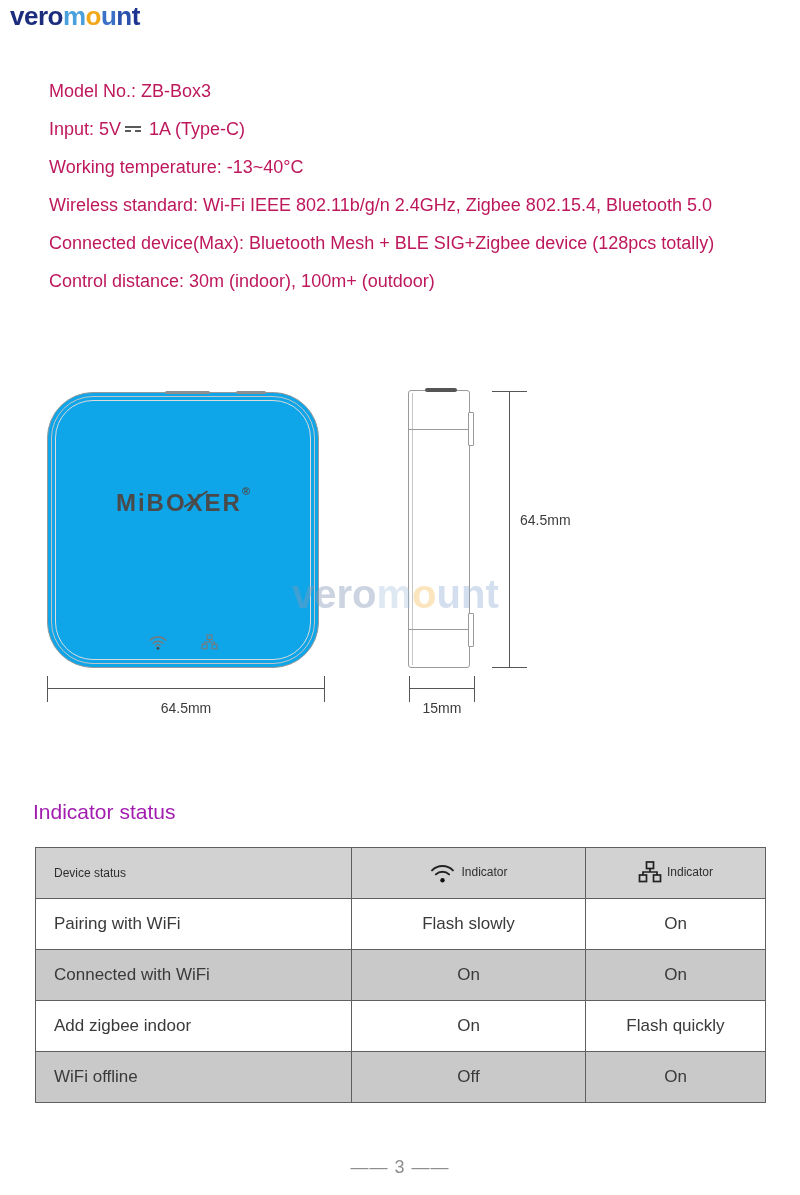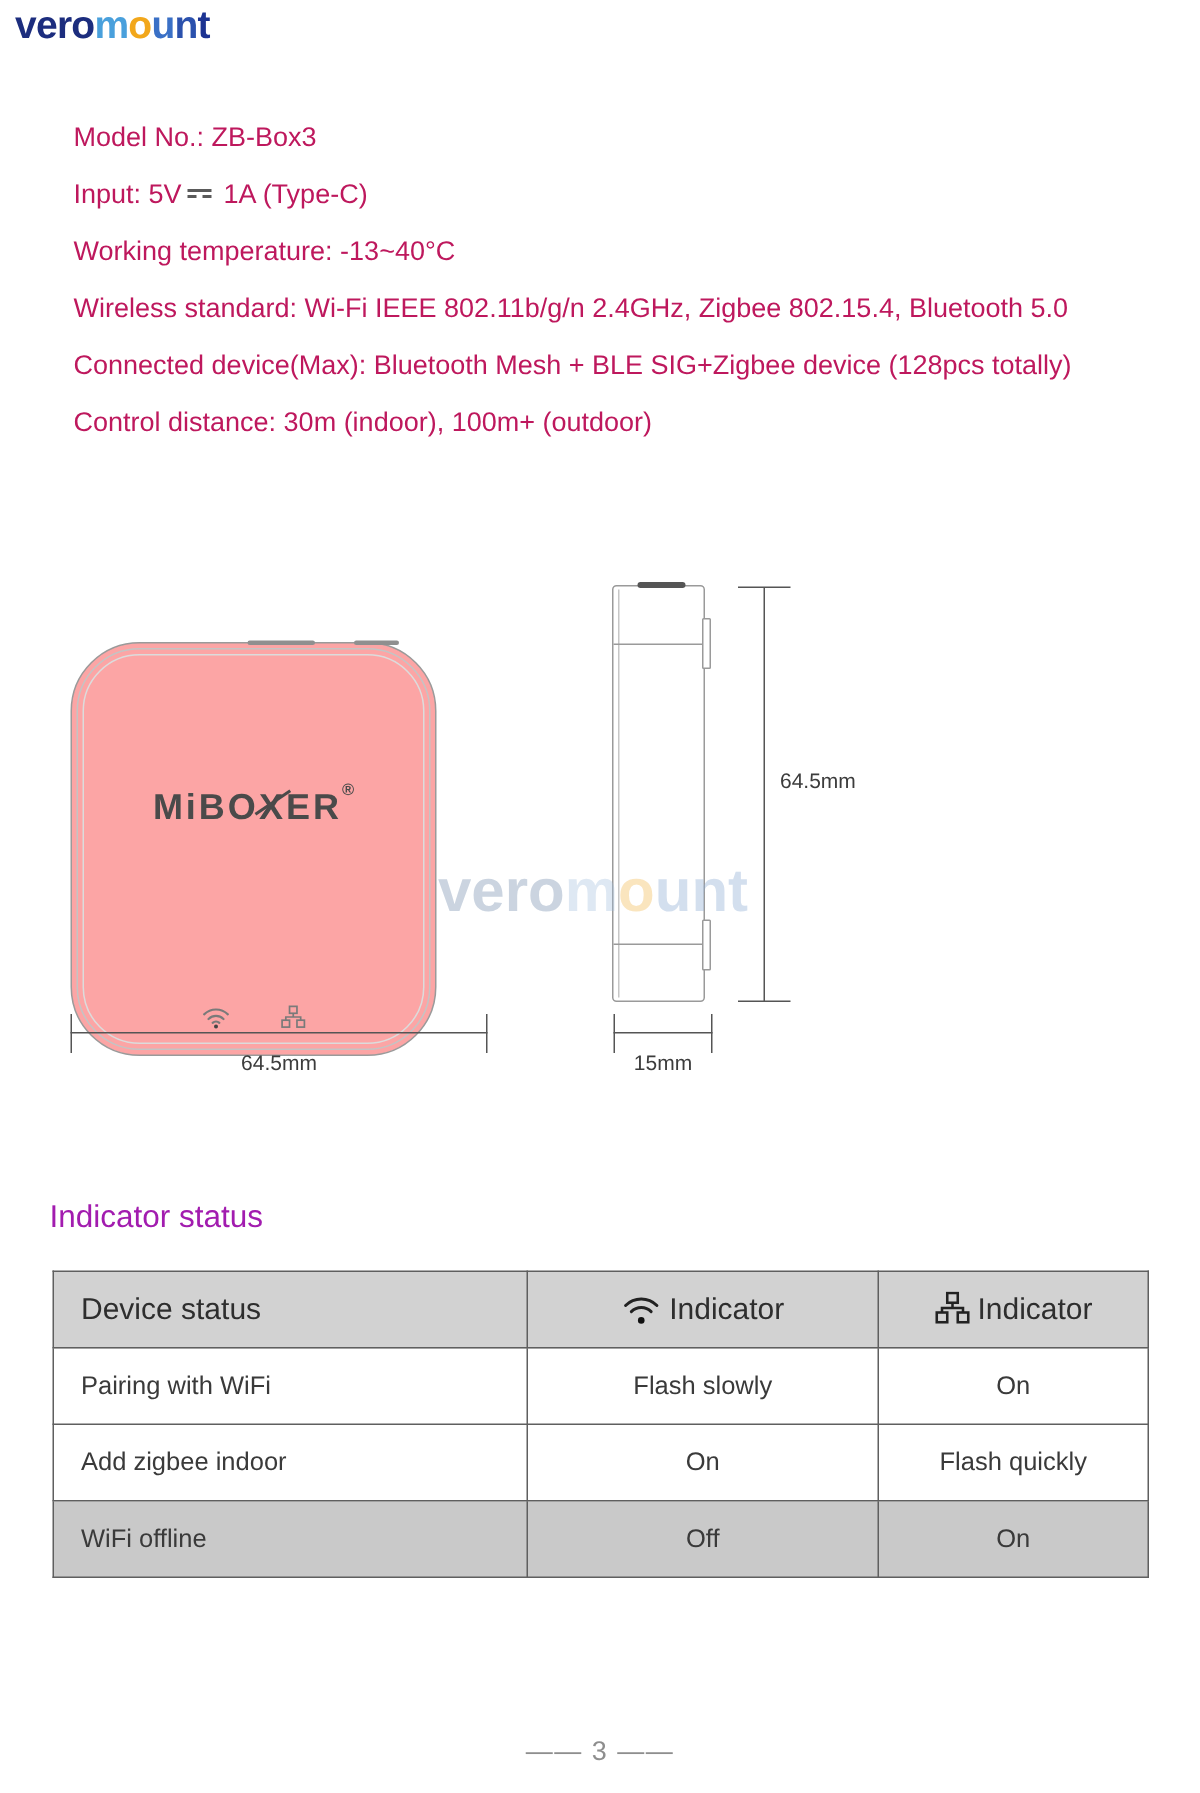--- a/index.html
+++ b/index.html
@@ -28,22 +28,22 @@
   .spec-line { height:38px; line-height:38px; white-space:nowrap; }
   .spec-line.right { text-align:right; }
   .dc-symbol {
     display:inline-block; width:16px; height:6px;
     border-top:2px solid #5a5a5a; border-bottom:2px dashed #5a5a5a;
     margin:0 8px 3px 4px; vertical-align:middle;
   }
 
   
   .front-view {
-    position:absolute; left:47px; top:392px; width:244px; height:276px;
-    border:1.5px solid #9a9a9a; border-radius:46px; background:#fca5a5;margin-top:36px;
+    position:absolute; left:47px; top:392px; width:272px; height:276px;
+    border:1.5px solid #9a9a9a; border-radius:46px; background:#0ea5e9;
   }
   .front-inner1 { position:absolute; inset:3px; border:1px solid #c4c4c4; border-radius:42px; }
   .front-inner2 { position:absolute; inset:7px; border:1px solid #dcdcdc; border-radius:38px; }
   .vent { position:absolute; top:-2px; height:3px; background:#8f8f8f; border-radius:2px; }
   .vent.v1 { left:117px; width:45px; }
   .vent.v2 { left:188px; width:30px; }
   .brand {
     position:absolute; left:0; right:0; top:96px; text-align:center;
     font-size:24px; font-weight:bold; color:#4a4a4a; letter-spacing:2px; white-space:nowrap;
   }
@@ -95,21 +95,21 @@
 
   
   .section-title { position:absolute; left:33px; top:800px; font-size:21px; font-weight:normal; color:#a21caf; }
   table.ind {
     position:absolute; left:35px; top:847px; width:730px;
     border-collapse:collapse; table-layout:fixed;
     font-size:17px; color:#3a3a3a;
   }
   table.ind col.c1 { width:316px; } table.ind col.c2 { width:234px; } table.ind col.c3 { width:180px; }
   table.ind th, table.ind td { border:1px solid #5f5f5f; height:51px; vertical-align:middle; }
-  table.ind th { background:#d2d2d2; font-weight:normal; font-size:20px; color:#2e2e2e; }
+  table.ind th { background:#d2d2d2; font-weight:normal; font-size:12px; color:#2e2e2e; }
   table.ind th.left, table.ind td.left { text-align:left; padding-left:18px; }
   table.ind th.center, table.ind td.center { text-align:center; }
   table.ind tr.alt td { background:#c9c9c9; }
   .hdr-ic { vertical-align:middle; margin-right:5px; position:relative; top:-1px; }
 
   
   .footer {
     position:absolute; left:0; right:0; top:1157px; text-align:center;
     color:#8e8e8e; font-size:18px; letter-spacing:1px;
   }
@@ -213,20 +213,25 @@
           <rect x="15.5" y="14" width="7" height="6.5" fill="none" stroke="#222" stroke-width="1.7"></rect>
           <path d="M12 7.5 V11 M5 14 V11 H19 V14" fill="none" stroke="#222" stroke-width="1.7"></path>
         </svg><span>Indicator</span>
       </th>
     </tr>
     <tr>
       <td class="left">Pairing with WiFi</td>
       <td class="center">Flash slowly</td>
       <td class="center">On</td>
     </tr>
+    <tr class="alt">
+      <td class="left">Connected with WiFi</td>
+      <td class="center">On</td>
+      <td class="center">On</td>
+    </tr>
     <tr>
       <td class="left">Add zigbee indoor</td>
       <td class="center">On</td>
       <td class="center">Flash quickly</td>
     </tr>
     <tr class="alt">
       <td class="left">WiFi offline</td>
       <td class="center">Off</td>
       <td class="center">On</td>
     </tr>

